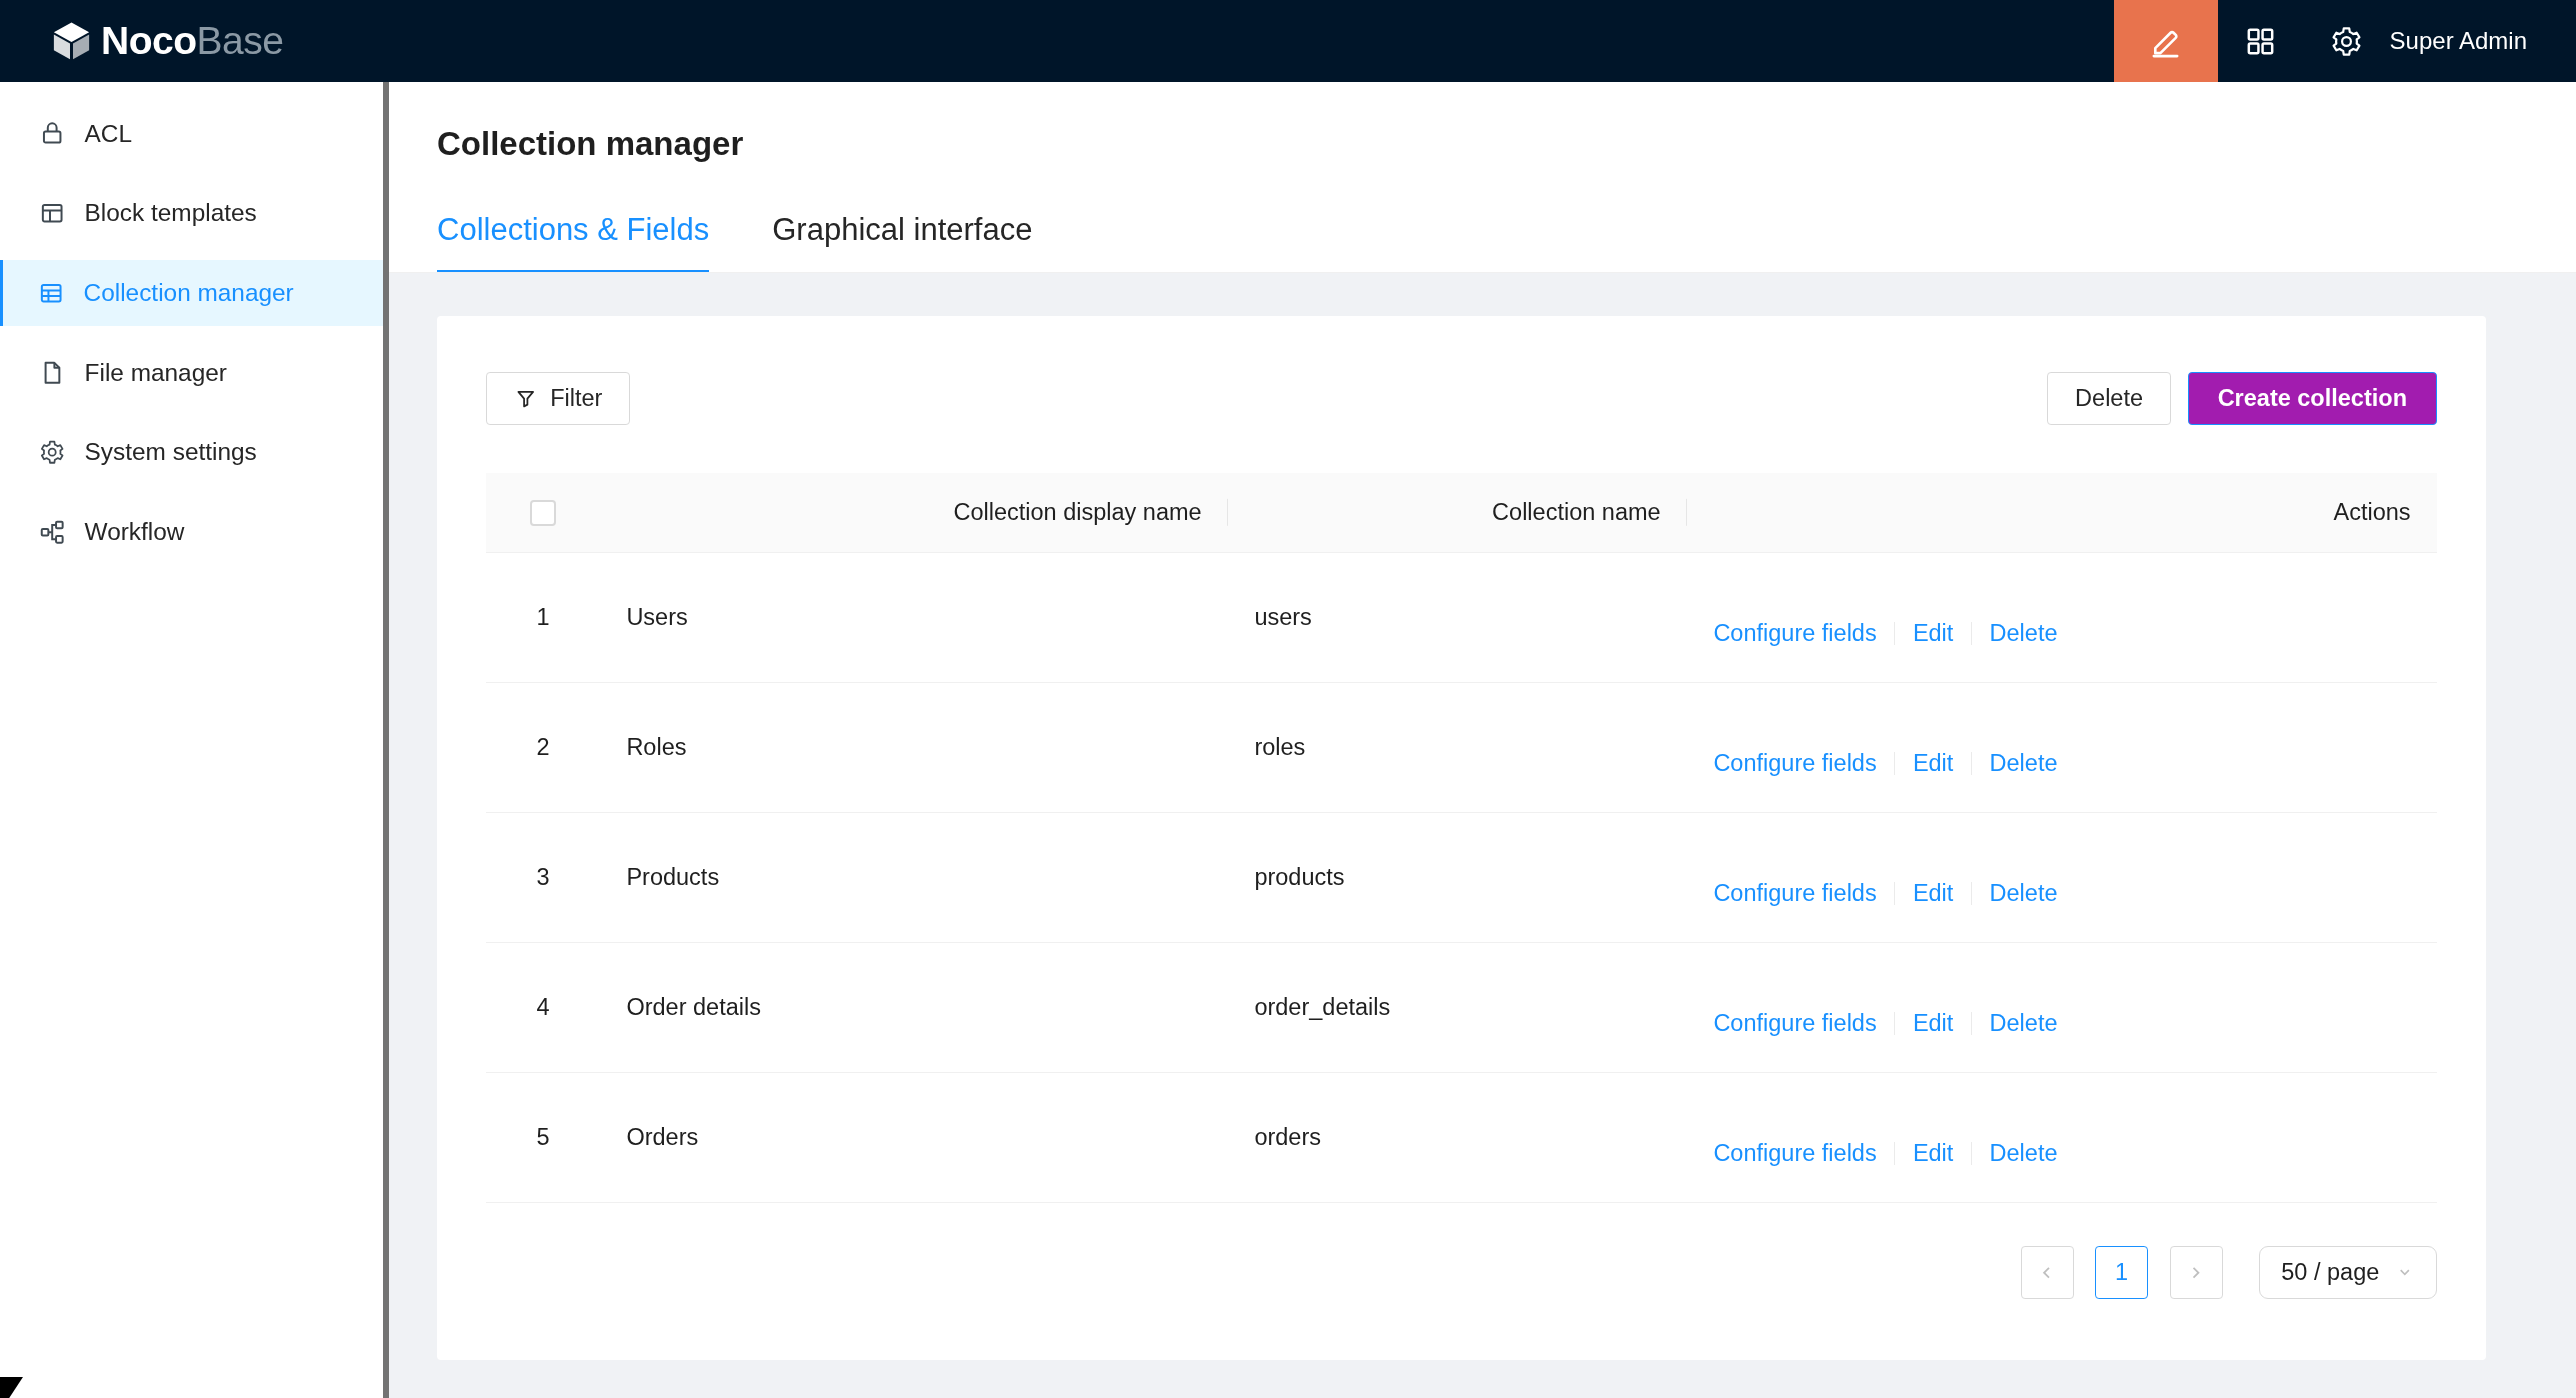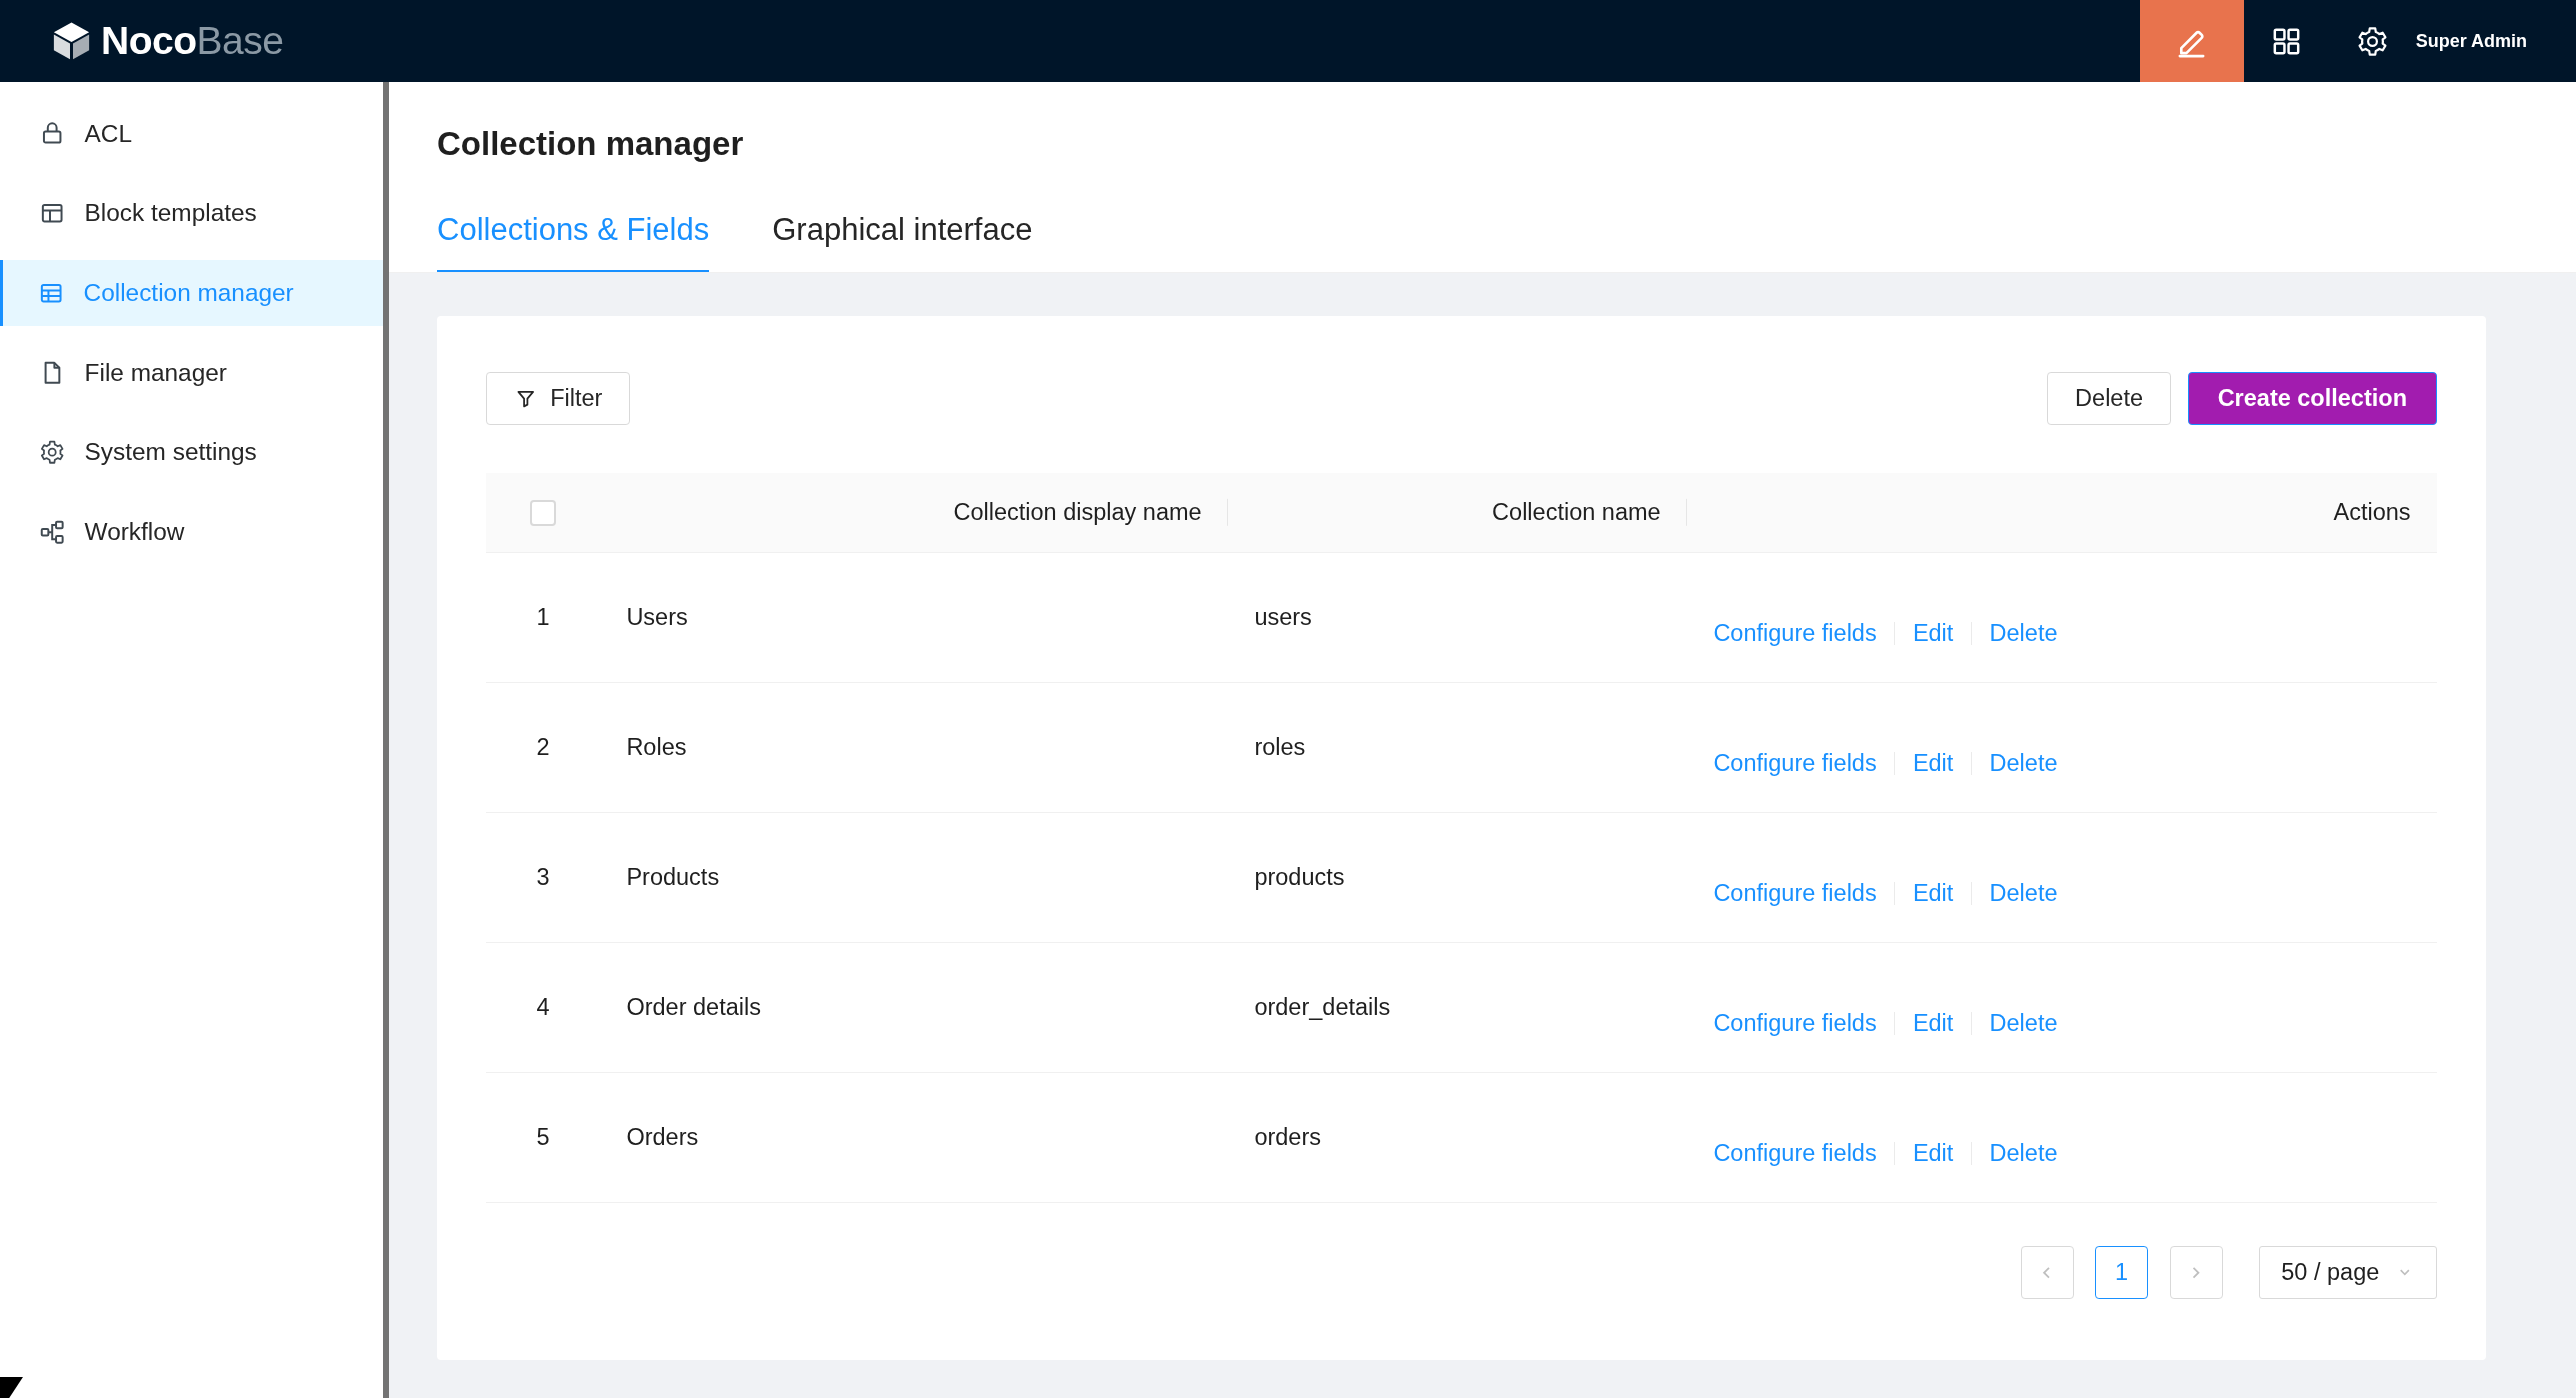--- a/index.html
+++ b/index.html
@@ -26,21 +26,21 @@
   }
   .header-right { margin-left:auto; display:flex; align-items:center; height:100%; }
   .ui-editor-btn {
     width:104px; height:82px; background:#e8734d; display:flex;
     align-items:center; justify-content:center; cursor:pointer;
   }
   .header-icon-btn {
     width:86px; height:82px; display:flex; align-items:center; justify-content:center;
     color:#fff; cursor:pointer;
   }
-  .user-name { color:#fff; font-size:18px; margin:0 49px 0 0; cursor:pointer; white-space:nowrap;font-weight:bold; }
+  .user-name { color:#fff; font-size:24px; margin:0 49px 0 0; cursor:pointer; white-space:nowrap; }
 
   
   .sidebar {
     position:absolute; top:82px; left:0; bottom:0; width:389px;
     background:#fff; border-right:6px solid #737373; padding-top:4.9px;
   }
   .menu-item {
     height:66px; margin:13.7px 0; display:flex; align-items:center; gap:18.6px;
     padding:0 19.6px 0 39px; font-size:24.4px; color:#262626; cursor:pointer;
   }
@@ -96,21 +96,21 @@
   .divider { width:1px; height:23.5px; background:rgba(0,0,0,0.08); margin:0 17.6px; }
 
   .pagination { display:flex; justify-content:flex-end; align-items:center; gap:21.5px; margin-top:43px; }
   .page-btn {
     width:53px; height:53px; border:1px solid #d9d9d9; border-radius:3.9px; background:#fff;
     display:flex; align-items:center; justify-content:center; color:rgba(0,0,0,0.25);
     font-size:23.5px; cursor:pointer;
   }
   .page-btn.current { border-color:#1890ff; color:#1890ff; }
   .page-size {
-    height:53px; border:1px solid #d9d9d9; border-radius:3px; background:#fff;
+    height:53px; border:1px solid #d9d9d9; border-radius:9px; background:#fff;
     display:flex; align-items:center; gap:15.6px; padding:0 21.5px; font-size:23.5px;
     color:#1f1f1f; margin-left:14.7px; cursor:pointer; white-space:nowrap;
   }
   .page-size .chev { color:#bfbfbf; display:flex; }
 
   .cursor {
     position:absolute; left:0; top:1377px; width:0; height:0;
     border-top:35px solid #000; border-right:23.5px solid transparent;
   }
 

